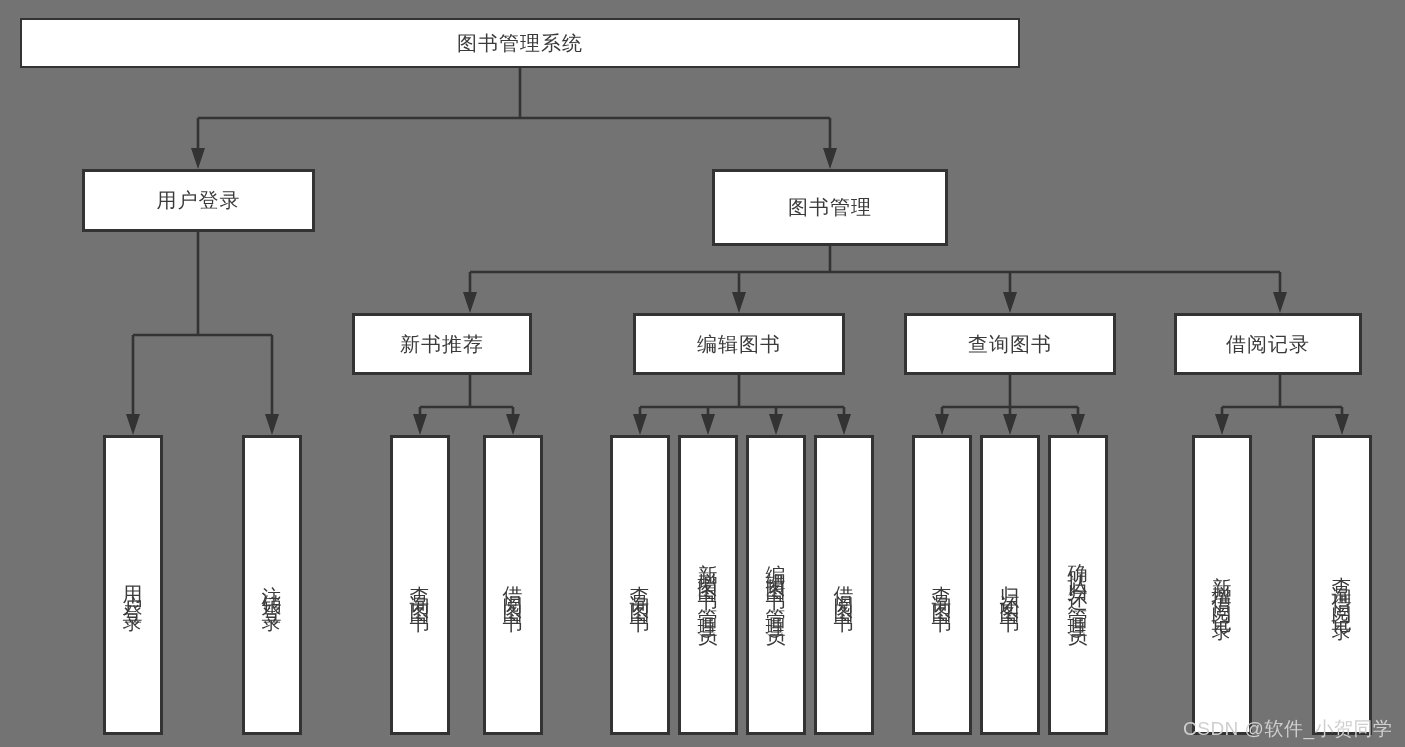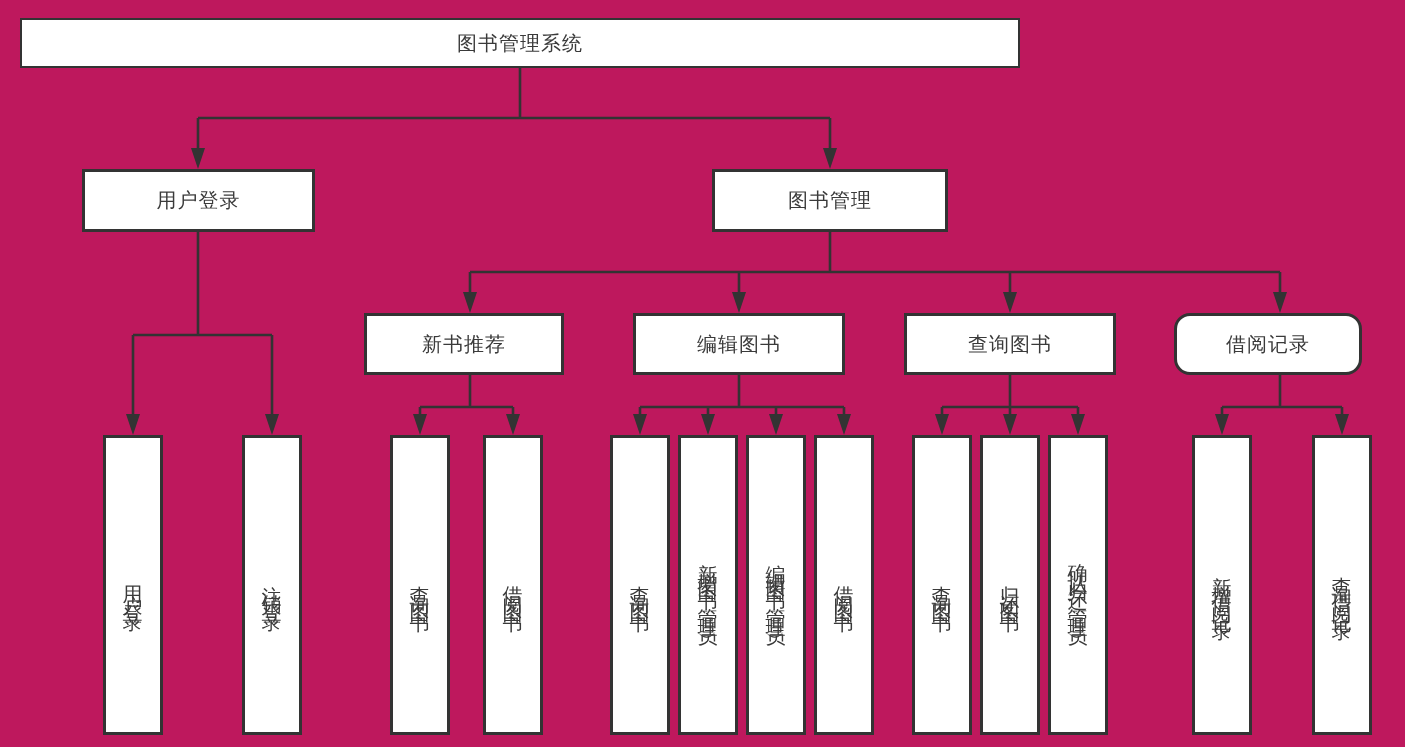--- a/index.html
+++ b/index.html
@@ -1,19 +1,19 @@
 <!DOCTYPE html>
 <html><head>
 <meta charset="utf-8">
 <style>
   html,body{margin:0;padding:0;background:#fff;}
   .stage{
     position:relative;
     width:1405px;height:747px;
-    background:#be185d;
+    background:#737373;
     font-family:"Liberation Sans","DejaVu Sans",sans-serif;
     overflow:hidden;
   }
   .connectors{position:absolute;left:0;top:0;width:1405px;height:747px;}
   .node{
     position:absolute;
     box-sizing:border-box;
     border:3px solid #333333;
     background:#ffffff;
     color:#3a3a3a;
@@ -84,38 +84,39 @@
       <polygon points="1003,414 1017,414 1010,435"></polygon>
       <polygon points="1071,414 1085,414 1078,435"></polygon>
       <polygon points="1215,414 1229,414 1222,435"></polygon>
       <polygon points="1335,414 1349,414 1342,435"></polygon>
     </g>
   </svg>
 
   <div class="node root" style="left:20px;top:18px;width:1000px;height:50px;">图书管理系统</div>
 
   <div class="node lvl2" style="left:82px;top:169px;width:233px;height:63px;">用户登录</div>
-  <div class="node lvl2" style="left:712px;top:169px;width:236px;height:63px;">图书管理</div>
+  <div class="node lvl2" style="left:712px;top:169px;width:236px;height:77px;">图书管理</div>
 
-  <div class="node" style="left:364px;top:313px;width:200px;height:62px;">新书推荐</div>
+  <div class="node" style="left:352px;top:313px;width:180px;height:62px;">新书推荐</div>
   <div class="node" style="left:633px;top:313px;width:212px;height:62px;">编辑图书</div>
   <div class="node" style="left:904px;top:313px;width:212px;height:62px;">查询图书</div>
-  <div class="node" style="left:1174px;top:313px;width:188px;height:62px;border-radius:16px;">借阅记录</div>
+  <div class="node" style="left:1174px;top:313px;width:188px;height:62px;">借阅记录</div>
 
   <div class="node leaf" style="left:103px;top:435px;width:60px;height:300px;">用户登录</div>
   <div class="node leaf" style="left:242px;top:435px;width:60px;height:300px;">注销登录</div>
 
   <div class="node leaf" style="left:390px;top:435px;width:60px;height:300px;">查询图书</div>
   <div class="node leaf" style="left:483px;top:435px;width:60px;height:300px;">借阅图书</div>
 
   <div class="node leaf" style="left:610px;top:435px;width:60px;height:300px;">查询图书</div>
   <div class="node leaf" style="left:678px;top:435px;width:60px;height:300px;">新增图书（管理员）</div>
   <div class="node leaf" style="left:746px;top:435px;width:60px;height:300px;">编辑图书（管理员）</div>
   <div class="node leaf" style="left:814px;top:435px;width:60px;height:300px;">借阅图书</div>
 
   <div class="node leaf" style="left:912px;top:435px;width:60px;height:300px;">查询图书</div>
   <div class="node leaf" style="left:980px;top:435px;width:60px;height:300px;">归还图书</div>
   <div class="node leaf" style="left:1048px;top:435px;width:60px;height:300px;">确认归还（管理员）</div>
 
   <div class="node leaf" style="left:1192px;top:435px;width:60px;height:300px;">新增借阅记录</div>
   <div class="node leaf" style="left:1312px;top:435px;width:60px;height:300px;">查询借阅记录</div>
 
+  <div class="watermark">CSDN @软件_小贺同学</div>
 </div>
 
 </body></html>

